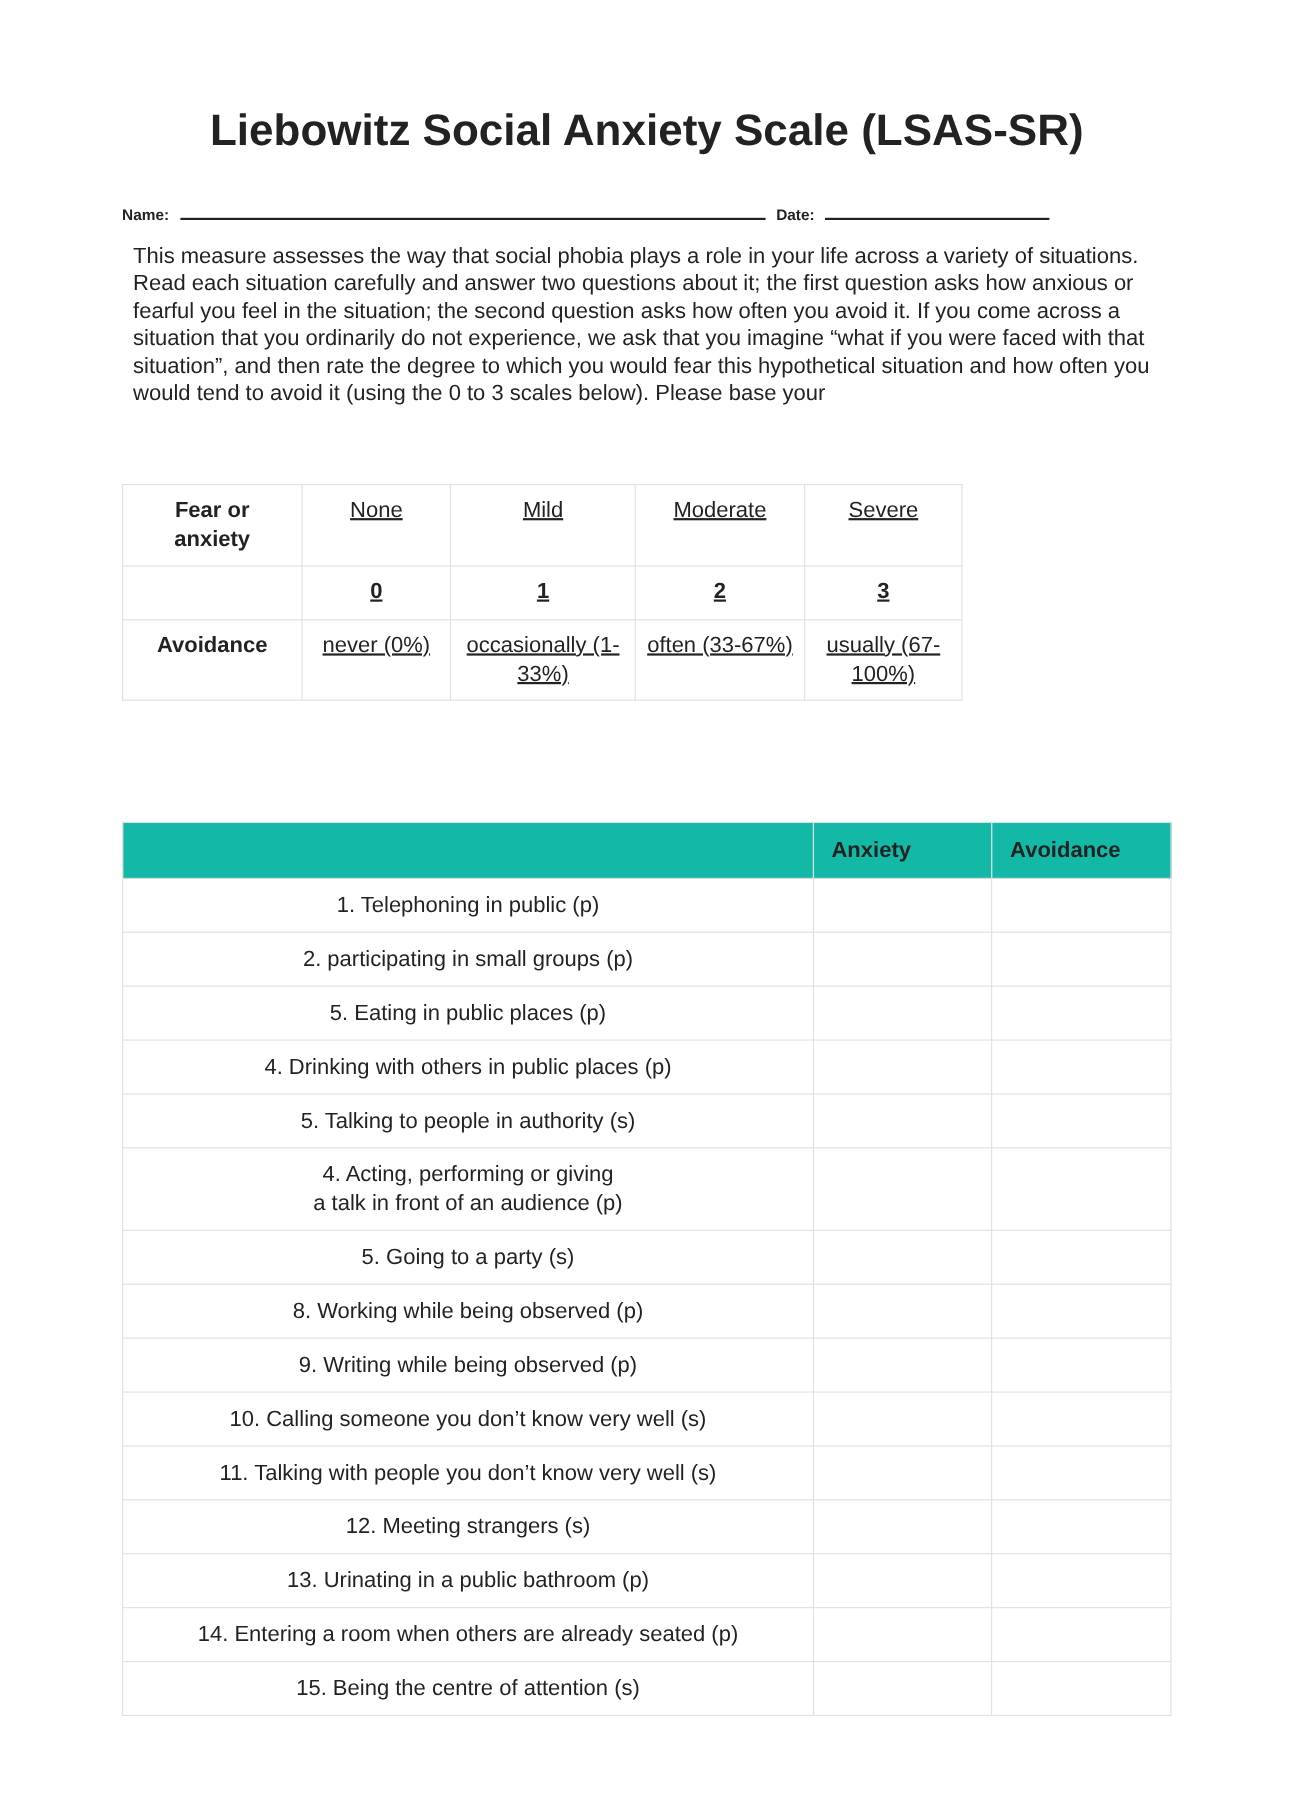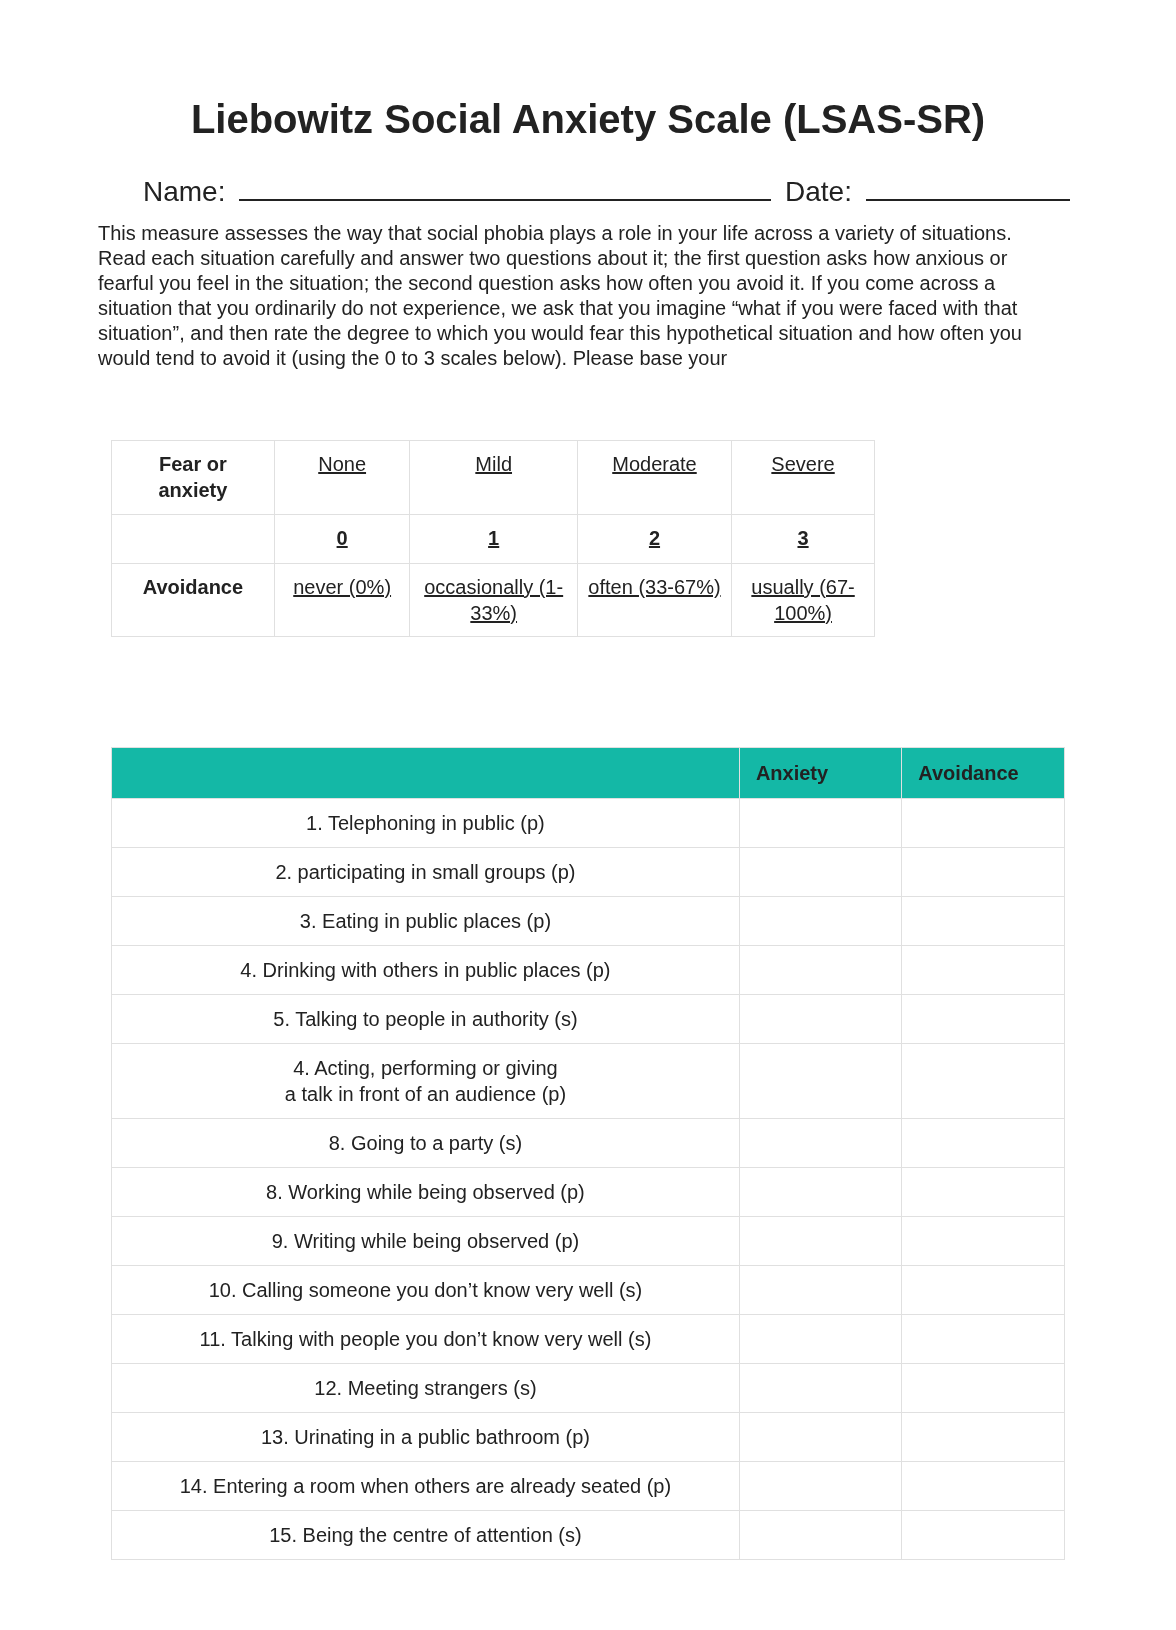--- a/index.html
+++ b/index.html
@@ -31,39 +31,38 @@
       font-weight: bold;
       color: #222222;
       letter-spacing: 0px;
       margin: 0;
       line-height: 48px;
     }
     .name-date {
       position: absolute;
       left: 111px;
       top: 180px;
-      font-size: 28px;
-      font-weight: normal;
+      font-size: 14px;
+      font-weight: bold;
       line-height: 24px;
       white-space: nowrap;
-      margin-left: 32px;
     }
     .name-date .line {
       display: inline-block;
       border-bottom: 2px solid #222;
       height: 18px;
       vertical-align: baseline;
       margin-left: 6px;
       margin-right: 6px;
     }
     .name-line { width: 532px; }
     .date-line { width: 204px; }
     .intro {
       position: absolute;
-      left: 98px;
+      left: 121px;
       top: 221px;
       width: 950px;
       font-size: 20px;
       line-height: 25px;
       color: #222;
       margin: 0;
     }
     table {
       border-collapse: collapse;
       position: absolute;
@@ -177,21 +176,21 @@
         </tr>
         <tr>
           <td class="col-item">
             <span class="item-line">2. participating in small groups (p)</span>
           </td>
           <td class="col-anx"></td>
           <td class="col-avo"></td>
         </tr>
         <tr>
           <td class="col-item">
-            <span class="item-line">3. Eating in public places (p)</span>
+            <span class="item-line">5. Eating in public places (p)</span>
           </td>
           <td class="col-anx"></td>
           <td class="col-avo"></td>
         </tr>
         <tr>
           <td class="col-item">
             <span class="item-line">4. Drinking with others in public places (p)</span>
           </td>
           <td class="col-anx"></td>
           <td class="col-avo"></td>
@@ -206,21 +205,21 @@
         <tr class="two-line">
           <td class="col-item">
             <span class="item-line">4. Acting, performing or giving</span>
             <span class="item-line">a talk in front of an audience (p)</span>
           </td>
           <td class="col-anx"></td>
           <td class="col-avo"></td>
         </tr>
         <tr>
           <td class="col-item">
-            <span class="item-line">8. Going to a party (s)</span>
+            <span class="item-line">5. Going to a party (s)</span>
           </td>
           <td class="col-anx"></td>
           <td class="col-avo"></td>
         </tr>
         <tr>
           <td class="col-item">
             <span class="item-line">8. Working while being observed (p)</span>
           </td>
           <td class="col-anx"></td>
           <td class="col-avo"></td>

